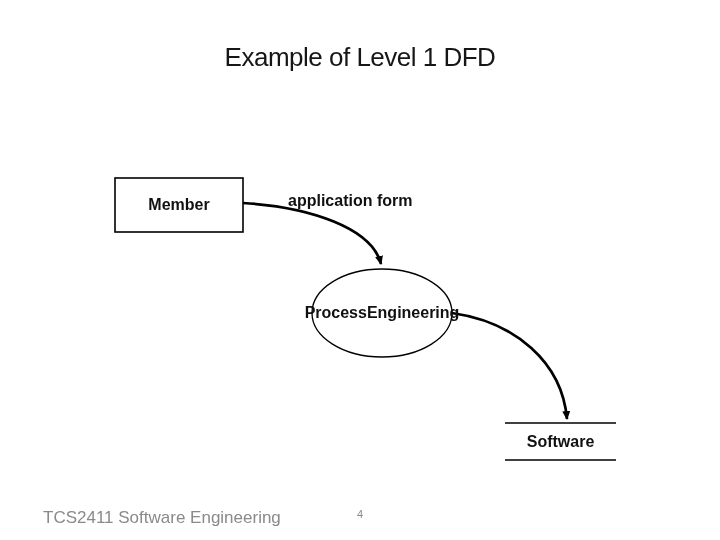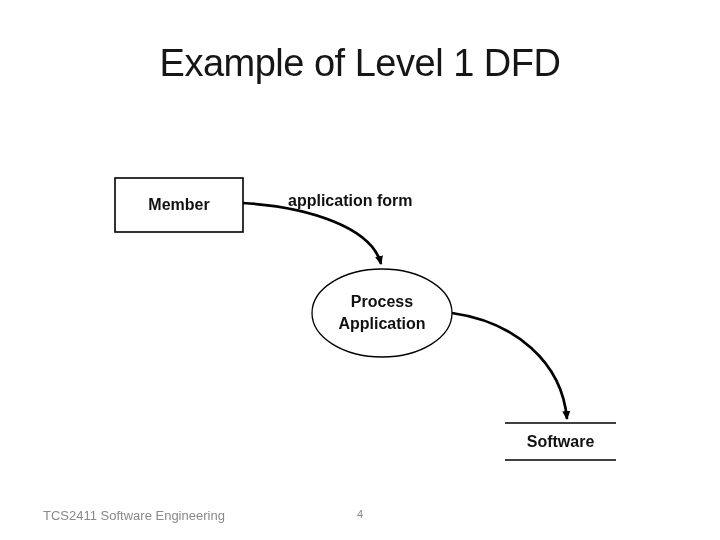--- a/index.html
+++ b/index.html
@@ -16,21 +16,21 @@
     font-family: "Liberation Sans", sans-serif;
     color: #111111;
   }
   .slide-title {
     position: absolute;
     left: 0;
     right: 0;
     top: 42px;
     margin: 0;
     text-align: center;
-    font-size: 38px;
+    font-size: 26px;
     font-weight: 400;
     letter-spacing: -0.5px;
     color: #161616;
     font-family: "Liberation Sans", sans-serif;
   }
   .diagram-svg {
     position: absolute;
     left: 0;
     top: 0;
     width: 720px;
@@ -55,21 +55,21 @@
   .lbl-flow1 {
     left: 288px;
     top: 192px;
   }
   .lbl-process {
     left: 312px;
     top: 269px;
     width: 140px;
     height: 88px;
     display: flex;
-    flex-direction: column;
+    flex-direction: row;
     align-items: center;
     justify-content: center;
     line-height: 22px;
     text-align: center;
   }
   .lbl-flow2 {
     left: 541px;
     top: 333px;
   }
   .lbl-store {
@@ -78,21 +78,21 @@
     width: 111px;
     height: 37px;
     display: flex;
     align-items: center;
     justify-content: center;
   }
   .footer-text {
     position: absolute;
     left: 43px;
     top: 508px;
-    font-size: 13px;
+    font-size: 17px;
     font-weight: 400;
     color: #8a8a8a;
   }
   .slide-number {
     position: absolute;
     left: 0;
     right: 0;
     top: 508px;
     text-align: center;
     font-size: 11px;
@@ -126,21 +126,21 @@
 
     <line x1="505" y1="460" x2="616" y2="460" stroke="#000000" stroke-width="1.3"></line>
   </svg>
 
   <div class="lbl lbl-flow1">application form</div>
 
   <div class="lbl lbl-member">Member</div>
 
   <div class="lbl lbl-process">
     <span>Process</span>
-    <span>Application</span>
+    <span>Engineering</span>
   </div>
 
 
   <div class="lbl lbl-store">Software</div>
 
   <div class="footer-text">TCS2411 Software Engineering</div>
 
   <div class="slide-number">4</div>
 
 </div>

